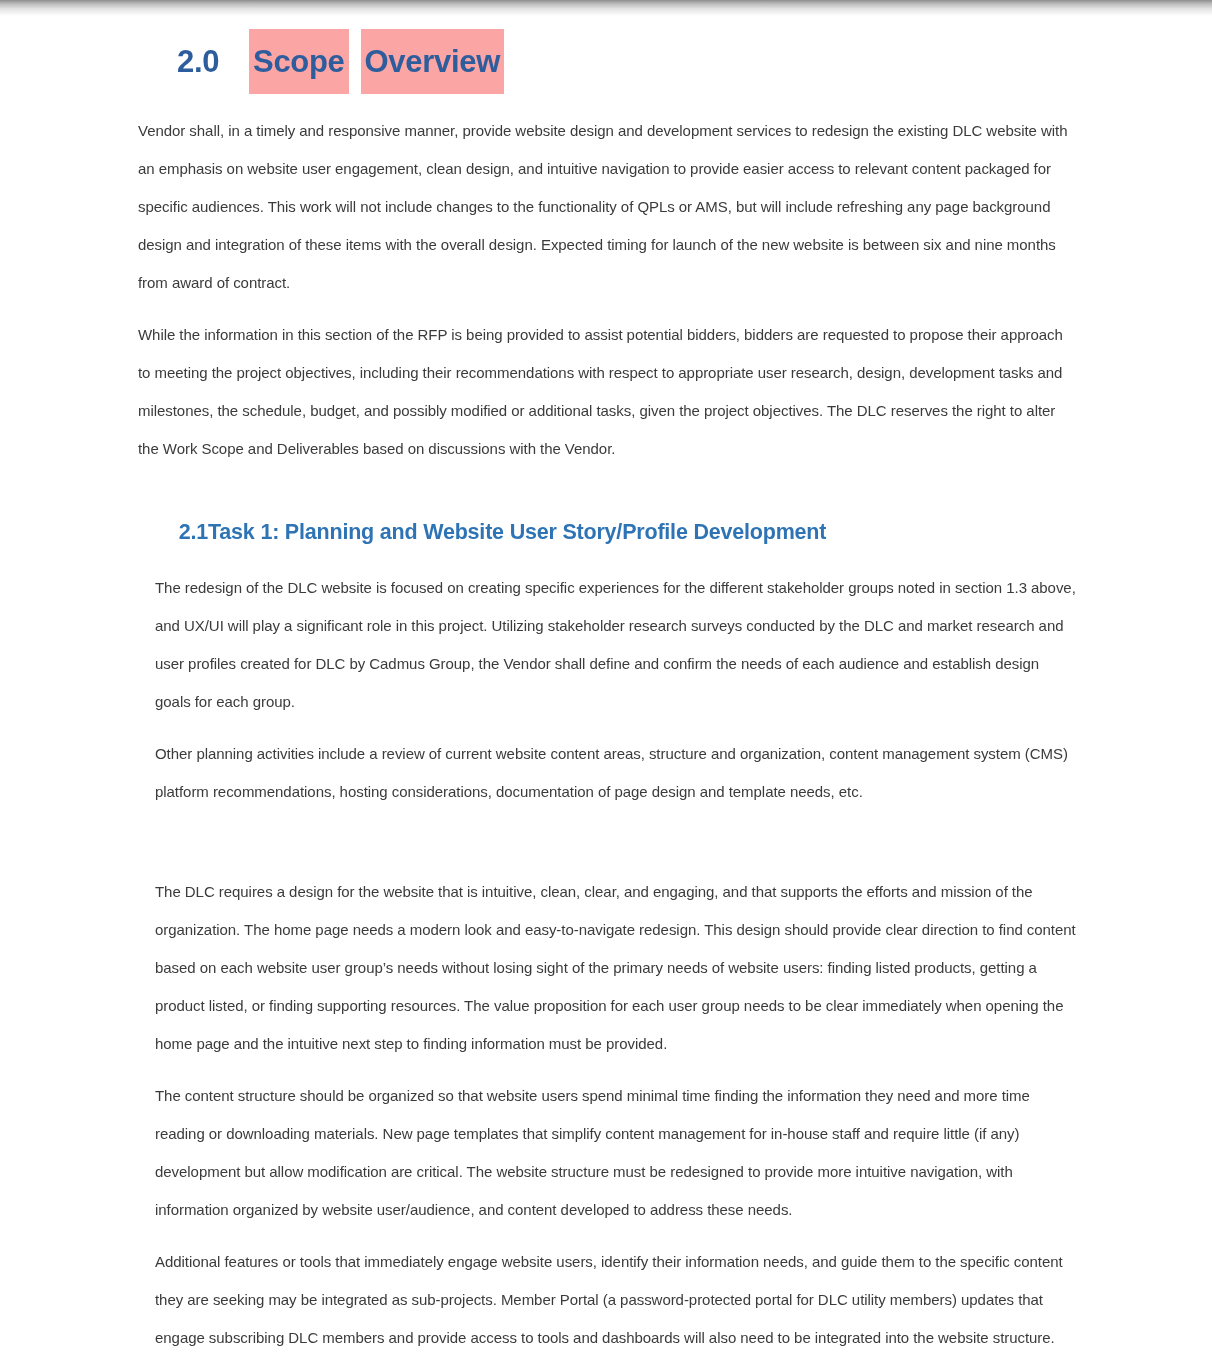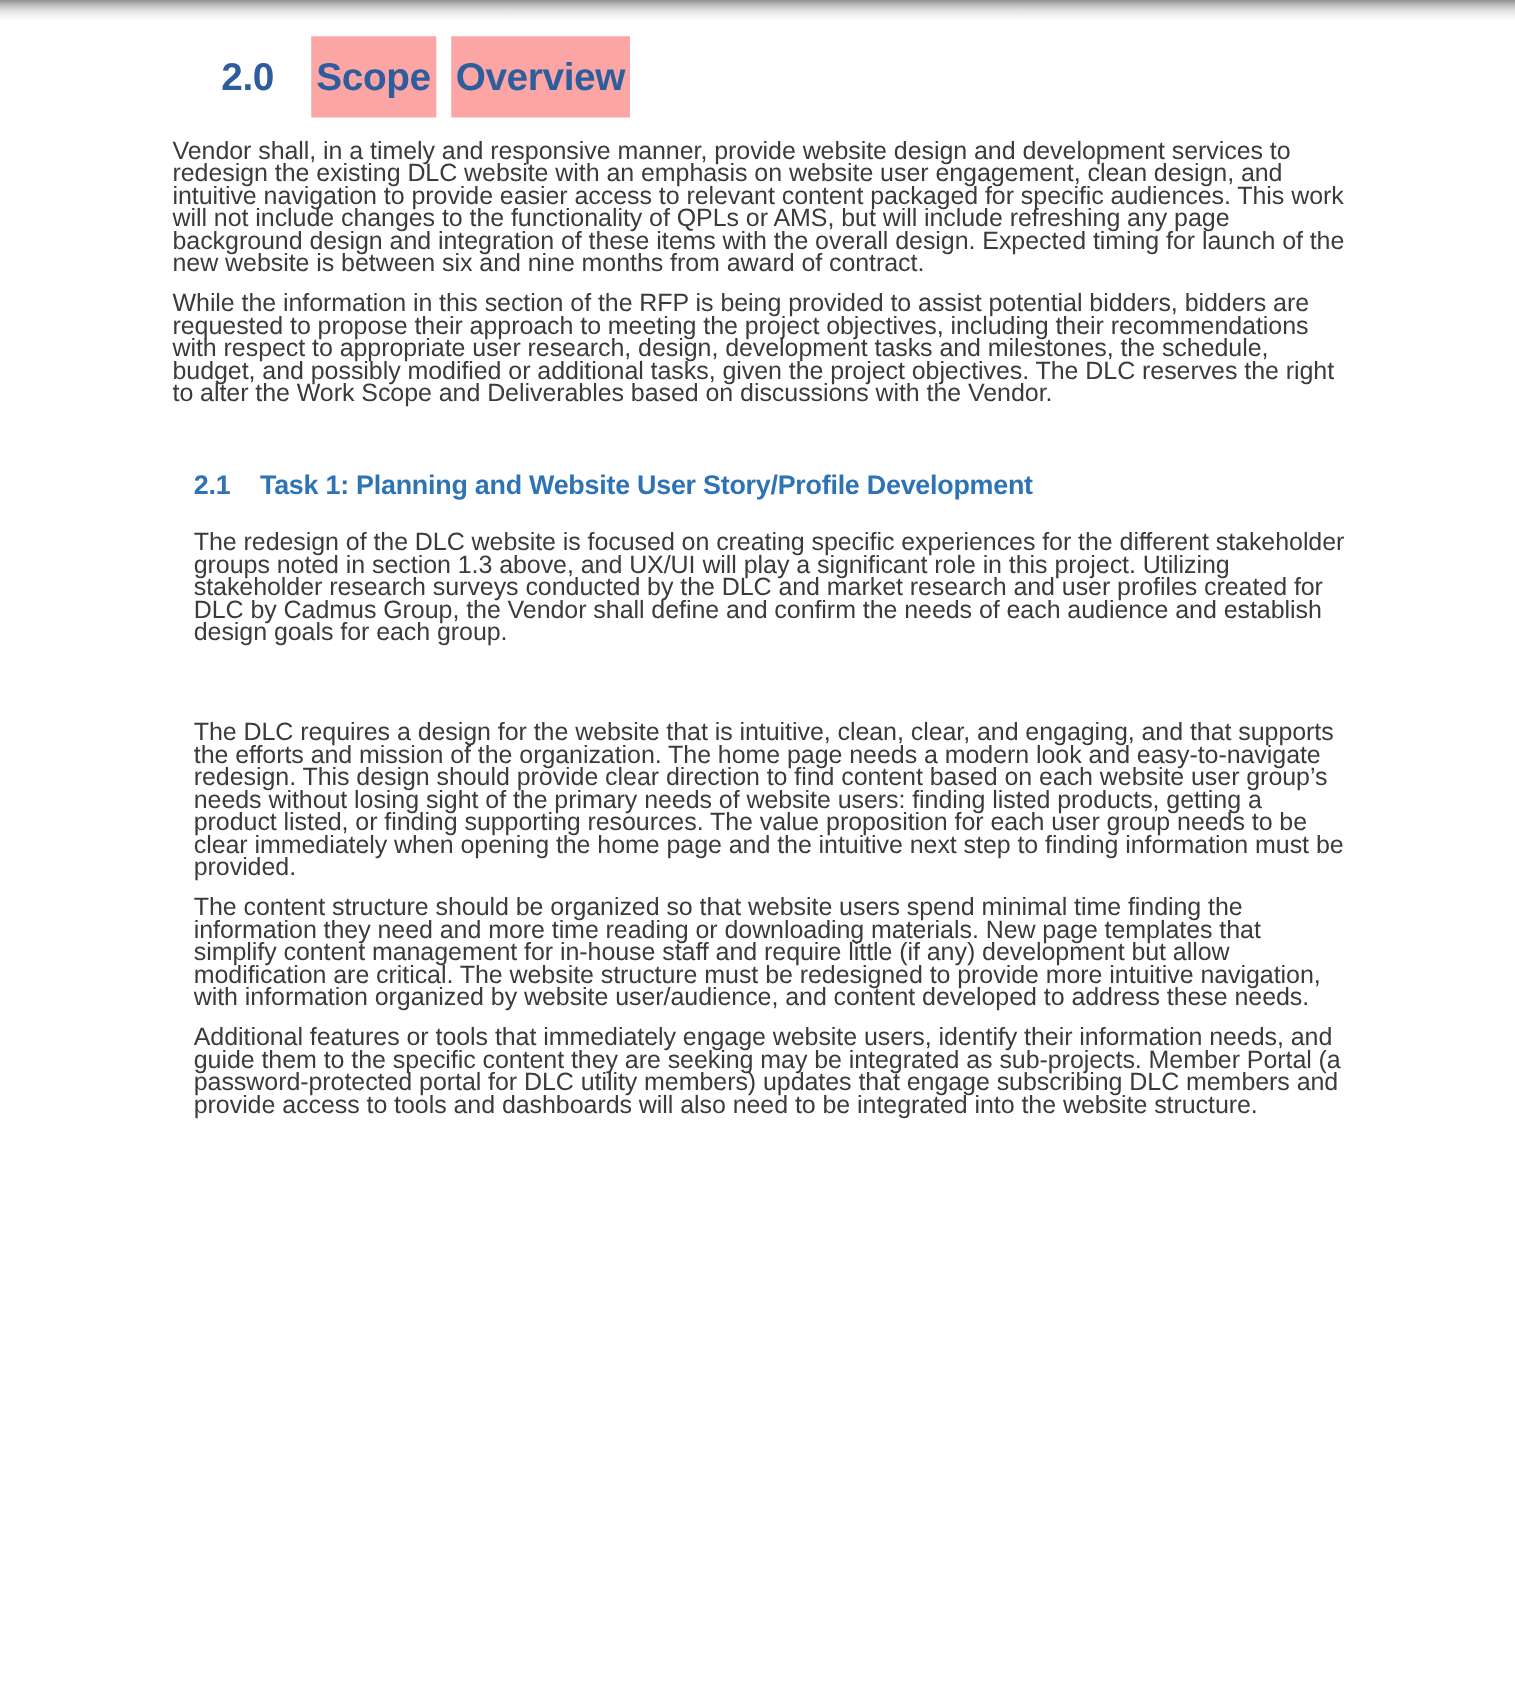--- a/index.html
+++ b/index.html
@@ -47,39 +47,40 @@
     display: inline-block;
     width: 72px;
     margin-left: 39px;
   }
   .hl {
     background: #fca5a5;
     padding: 15px 4px;
   }
   .hl + .hl { margin-left: 12px; }
   p.body {
-    font-size: 20px;
-    line-height: 18px;
+    font-size: 15px;
+    line-height: 38px;
     margin: 0 0 14px 0;
     letter-spacing: -0.05px;
   }
   .section {
     margin-left: 17px;
   }
   .h2 {
     font-size: 21.5px;
     font-weight: bold;
     color: #2e74b5;
     margin: 0 0 24px 0;
     letter-spacing: -0.2px;
     white-space: nowrap;
   }
   .h2-num {
     display: inline-block;
     width: 53px;
+    text-align: right;
   }
   .gap-before-h2-1 { height: 38px; }
   .gap-before-h2-2 { height: 48px; }
 </style>
 </head>
 <body>
 
 <div class="page">
   <div class="top-shadow"></div>
 
@@ -92,20 +93,21 @@
     <p class="body">Vendor shall, in a timely and responsive manner, provide website design and development services to redesign the existing DLC website with an emphasis on website user engagement, clean design, and intuitive navigation to provide easier access to relevant content packaged for specific audiences. This work will not include changes to the functionality of QPLs or AMS, but will include refreshing any page background design and integration of these items with the overall design. Expected timing for launch of the new website is between six and nine months from award of contract.</p>
     <p class="body">While the information in this section of the RFP is being provided to assist potential bidders, bidders are requested to propose their approach to meeting the project objectives, including their recommendations with respect to appropriate user research, design, development tasks and milestones, the schedule, budget, and possibly modified or additional tasks, given the project objectives. The DLC reserves the right to alter the Work Scope and Deliverables based on discussions with the Vendor.</p>
 
     <div class="gap-before-h2-1"></div>
 
     <div class="section">
       <div class="h2">
         <span class="h2-num">2.1</span><span>Task 1: Planning and Website User Story/Profile Development</span>
       </div>
       <p class="body">The redesign of the DLC website is focused on creating specific experiences for the different stakeholder groups noted in section 1.3 above, and UX/UI will play a significant role in this project. Utilizing stakeholder research surveys conducted by the DLC and market research and user profiles created for DLC by Cadmus Group, the Vendor shall define and confirm the needs of each audience and establish design goals for each group.</p>
+      <p class="body">Other planning activities include a review of current website content areas, structure and organization, content management system (CMS) platform recommendations, hosting considerations, documentation of page design and template needs, etc.</p>
     </div>
 
     <div class="gap-before-h2-2"></div>
 
     <div class="section">
       <p class="body">The DLC requires a design for the website that is intuitive, clean, clear, and engaging, and that supports the efforts and mission of the organization. The home page needs a modern look and easy-to-navigate redesign. This design should provide clear direction to find content based on each website user group’s needs without losing sight of the primary needs of website users: finding listed products, getting a product listed, or finding supporting resources. The value proposition for each user group needs to be clear immediately when opening the home page and the intuitive next step to finding information must be provided.</p>
       <p class="body">The content structure should be organized so that website users spend minimal time finding the information they need and more time reading or downloading materials. New page templates that simplify content management for in-house staff and require little (if any) development but allow modification are critical. The website structure must be redesigned to provide more intuitive navigation, with information organized by website user/audience, and content developed to address these needs.</p>
       <p class="body">Additional features or tools that immediately engage website users, identify their information needs, and guide them to the specific content they are seeking may be integrated as sub-projects.  Member Portal (a password-protected portal for DLC utility members) updates that engage subscribing DLC members and provide access to tools and dashboards will also need to be integrated into the website structure.</p>
     </div>
 

